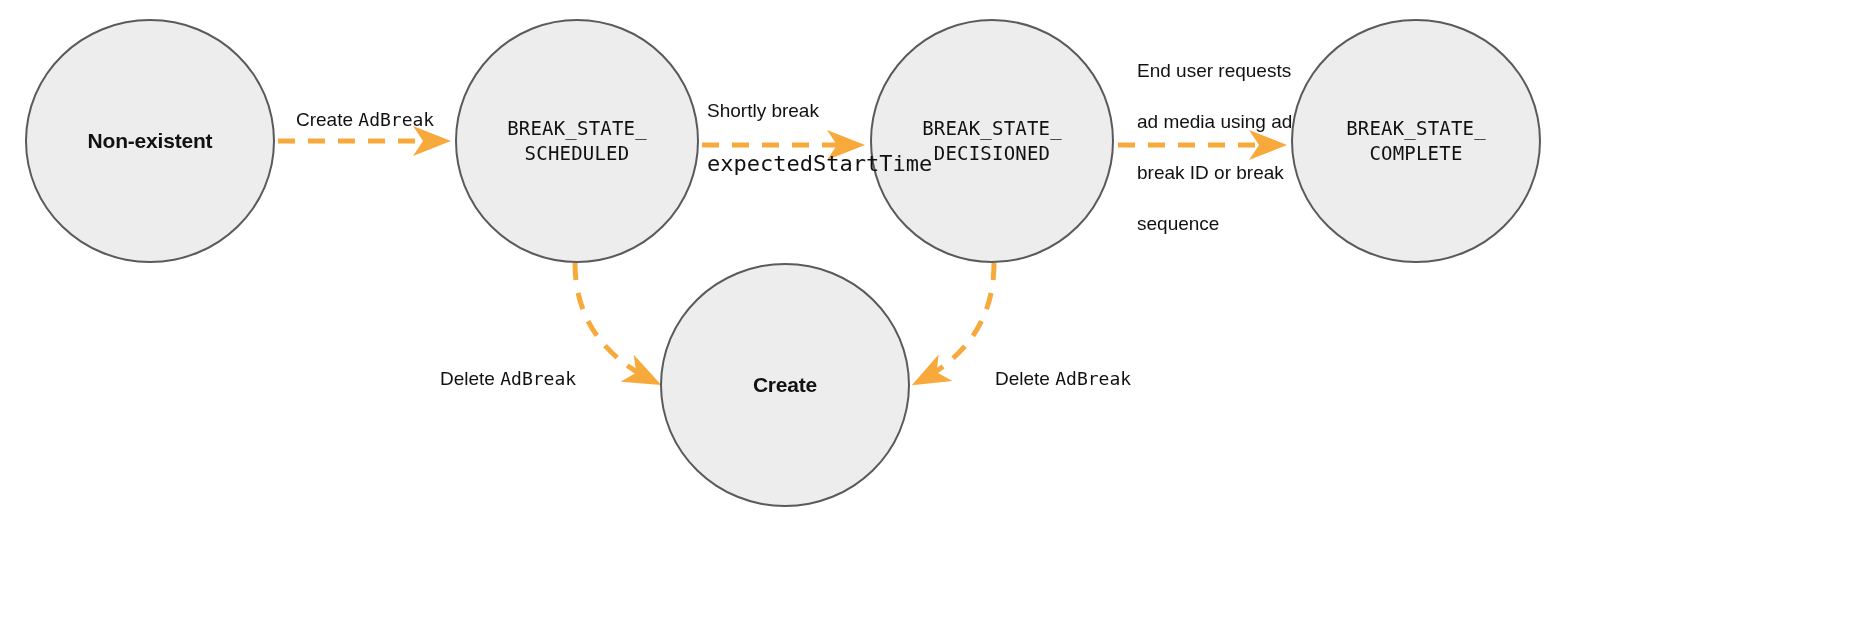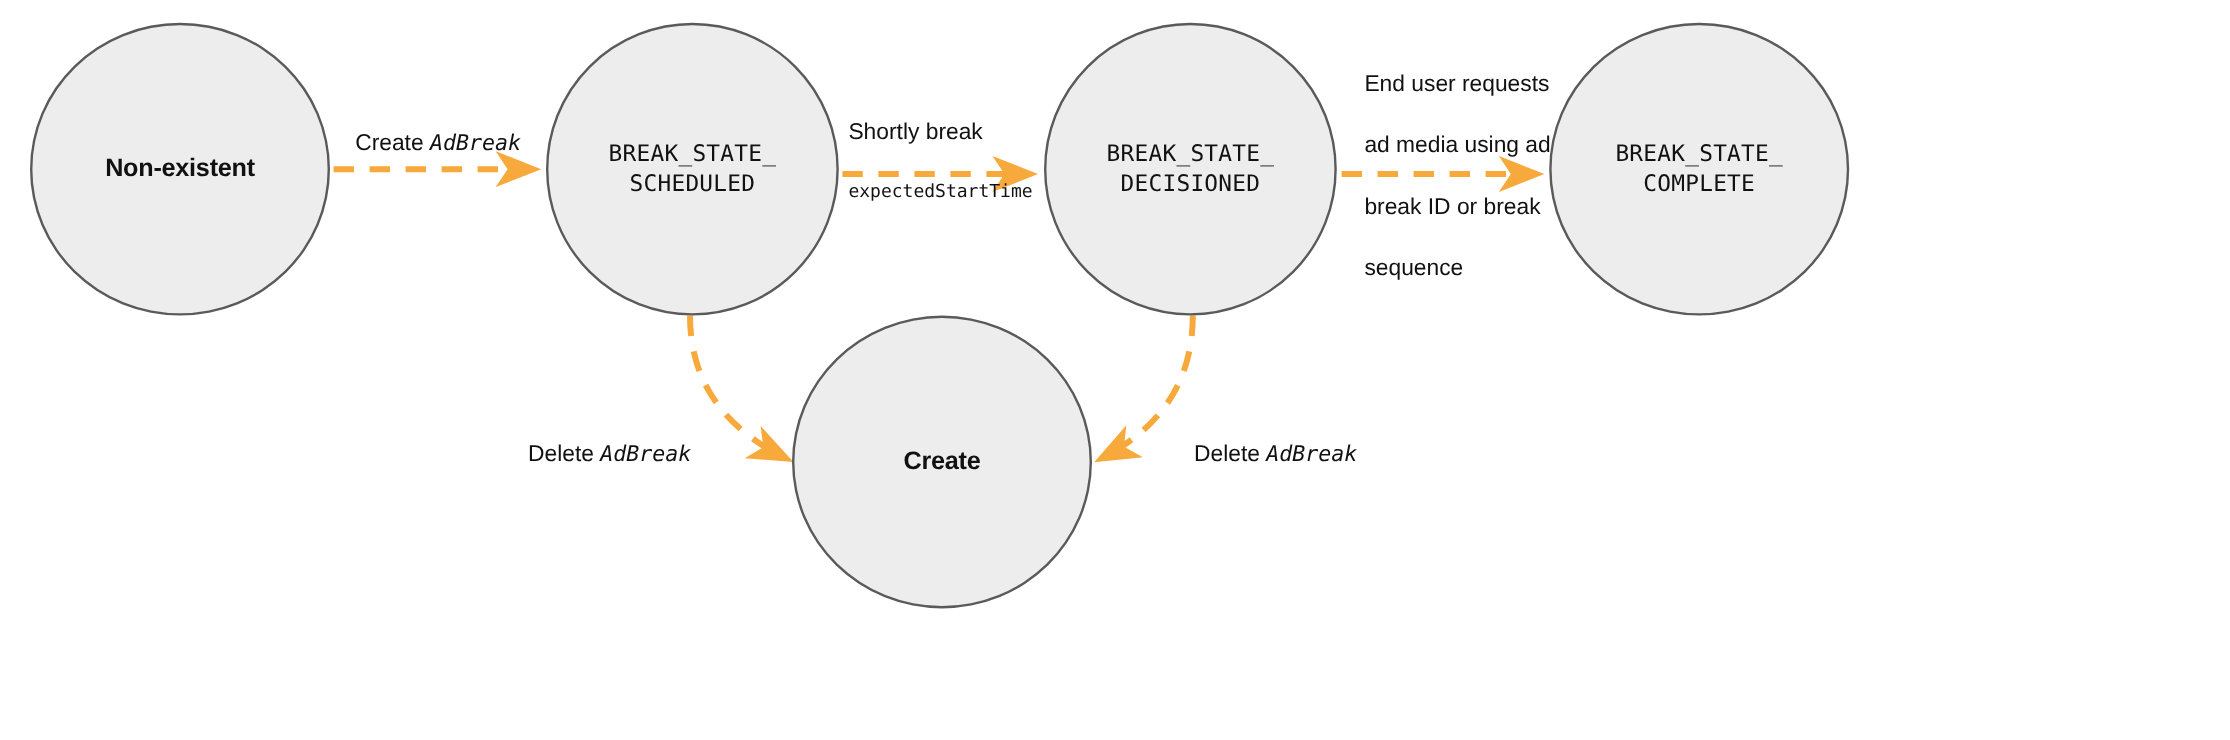--- a/index.html
+++ b/index.html
@@ -65,25 +65,24 @@
     line-height: 1.34;
     z-index: 3;
     white-space: pre-line;
   }
   .edge-label.sans {
     font-family: "Liberation Sans", sans-serif;
   }
   .edge-label .code {
     font-family: "DejaVu Sans Mono", "Liberation Mono", monospace;
     font-size: 18px;
-    font-style: italic;
   }
   .edge-label .codeline {
     font-family: "DejaVu Sans Mono", "Liberation Mono", monospace;
-    font-size: 15px;
+    font-size: 22px;
     display: block;
   }
   .edge-label.left { text-align: left; }
 </style>
 </head>
 <body>
 
 <div id="diagram-root">
 
   <svg id="edge-layer" viewBox="0 0 1858 617" width="1858" height="617" xmlns="http://www.w3.org/2000/svg">

